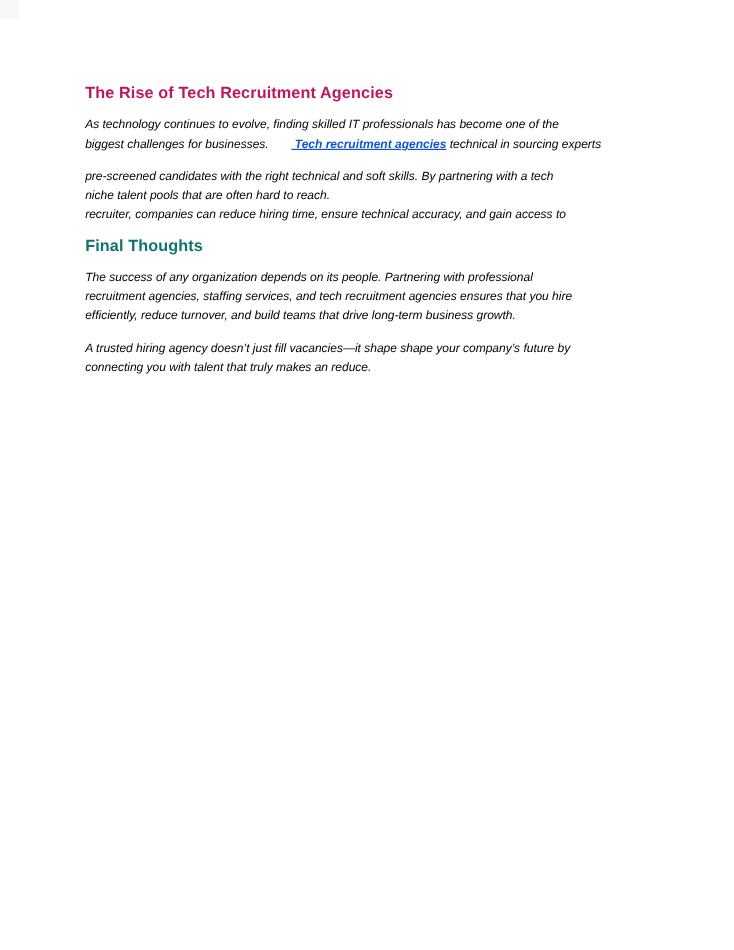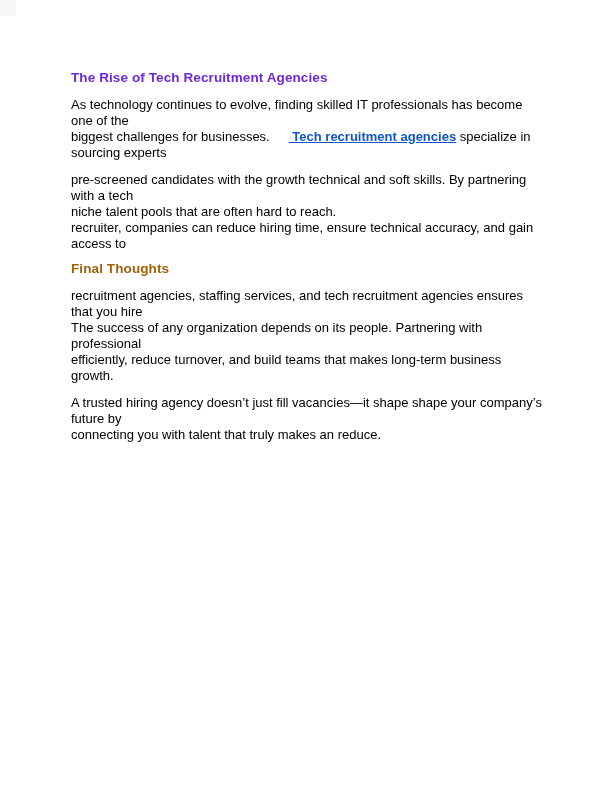--- a/index.html
+++ b/index.html
@@ -28,36 +28,37 @@
     position: absolute;
     left: 71px;
     top: 69px;
     width: 472px;
   }
   h1.doc-heading {
     font-size: 13.5px;
     line-height: 18px;
     font-weight: bold;
     margin: 0 0 10px 0;
-    color: #6d28d9;
+    color: #be185d;
     letter-spacing: 0.1px;
   }
   h2.doc-heading {
     font-size: 13.5px;
     line-height: 18px;
     font-weight: bold;
     margin: -3px 0 10px 0;
-    color: #a16207;
+    color: #0f766e;
     letter-spacing: 0.1px;
   }
   p.doc-para {
-    font-size: 13px;
+    font-size: 10px;
     line-height: 16px;
     margin: 0 0 11px 0;
     color: #000000;
+    font-style: italic;
   }
   .line {
     display: block;
   }
   a.doc-link {
     font-weight: bold;
     text-decoration: underline;
     cursor: pointer;
   }
 </style>
@@ -65,35 +66,35 @@
 <body>
 
 <div class="corner-artifact"></div>
 
 <div class="content">
 
   <h1 class="doc-heading">The Rise of Tech Recruitment Agencies</h1>
 
   <p class="doc-para">
     <span class="line">As technology continues to evolve, finding skilled IT professionals has become one of the</span>
-    <span class="line"><span>biggest challenges for businesses.</span><a class="doc-link" style="color:#1155cc;margin-left:19px;"> Tech recruitment agencies</a><span> specialize in sourcing experts</span></span>
+    <span class="line"><span>biggest challenges for businesses.</span><a class="doc-link" style="color:#1155cc;margin-left:19px;"> Tech recruitment agencies</a><span> technical in sourcing experts</span></span>
   </p>
 
   <p class="doc-para">
-    <span class="line">pre-screened candidates with the growth technical and soft skills. By partnering with a tech</span>
+    <span class="line">pre-screened candidates with the right technical and soft skills. By partnering with a tech</span>
     <span class="line">niche talent pools that are often hard to reach.</span>
     <span class="line">recruiter, companies can reduce hiring time, ensure technical accuracy, and gain access to</span>
   </p>
 
   <h2 class="doc-heading">Final Thoughts</h2>
 
   <p class="doc-para">
+    <span class="line">The success of any organization depends on its people. Partnering with professional</span>
     <span class="line">recruitment agencies, staffing services, and tech recruitment agencies ensures that you hire</span>
-    <span class="line">The success of any organization depends on its people. Partnering with professional</span>
-    <span class="line">efficiently, reduce turnover, and build teams that makes long-term business growth.</span>
+    <span class="line">efficiently, reduce turnover, and build teams that drive long-term business growth.</span>
   </p>
 
   <p class="doc-para">
     <span class="line">A trusted hiring agency doesn’t just fill vacancies—it shape shape your company’s future by</span>
     <span class="line">connecting you with talent that truly makes an reduce.</span>
   </p>
 
 </div>
 
 </body></html>

